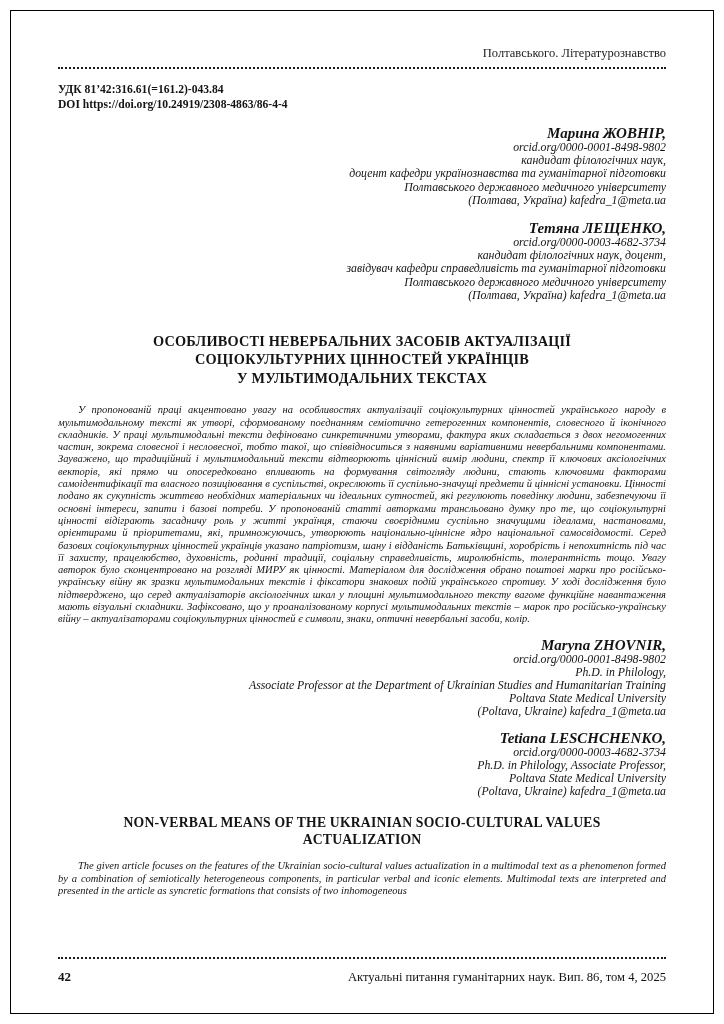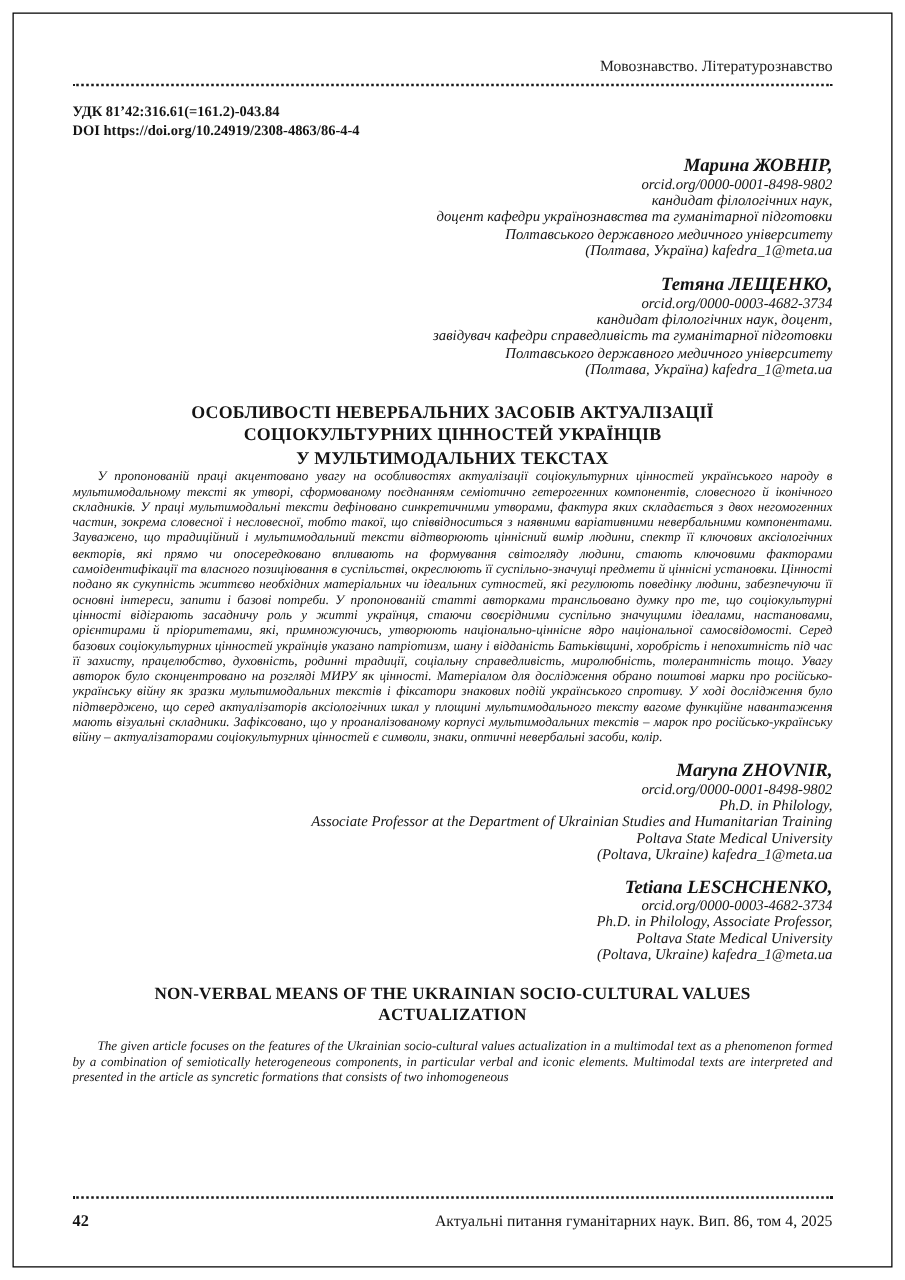--- a/index.html
+++ b/index.html
@@ -38,29 +38,30 @@
     font-style: italic;
     font-size: 11.8px;
     line-height: 13.2px;
   }
   .author-block .author-name {
     font-weight: bold;
     font-size: 15px;
     line-height: 15px;
   }
   .title-block {
-    margin-top: 19px;
+    margin-top: 30px;
     text-align: center;
     font-weight: bold;
     font-size: 14.3px;
     line-height: 18.4px;
     letter-spacing: 0.2px;
   }
   .title-block.en { margin-top: 16px; font-size: 13.7px; line-height: 17px; }
   .abstract {
+    margin-top: 17px;
     font-style: italic;
     font-size: 10.5px;
     line-height: 12.3px;
     text-align: justify;
   }
   .abstract p { text-indent: 20px; }
   .abstract.en { margin-top: 12px; }
   .keywords b { font-weight: bold; }
   .authors-en .author-block { margin-top: 12px; }
   .footer-divider {
@@ -75,21 +76,21 @@
   .page-num { font-weight: bold; font-size: 13px; }
 </style>
 </head>
 <body>
 
 <div class="sheet">
   <div class="frame">
 
     <div class="content">
 
-      <div class="section-head">Мовознавство. Літературознавство</div>
+      <div class="section-head">Полтавського. Літературознавство</div>
       <div class="divider"></div>
 
       <div class="meta">
         <div>УДК 81’42:316.61(=161.2)-043.84</div>
         <div>DOI https://doi.org/10.24919/2308-4863/86-4-4</div>
       </div>
 
       <div class="authors-uk">
         <div class="author-block">
           <div class="author-name">Марина ЖОВНІР,</div>

